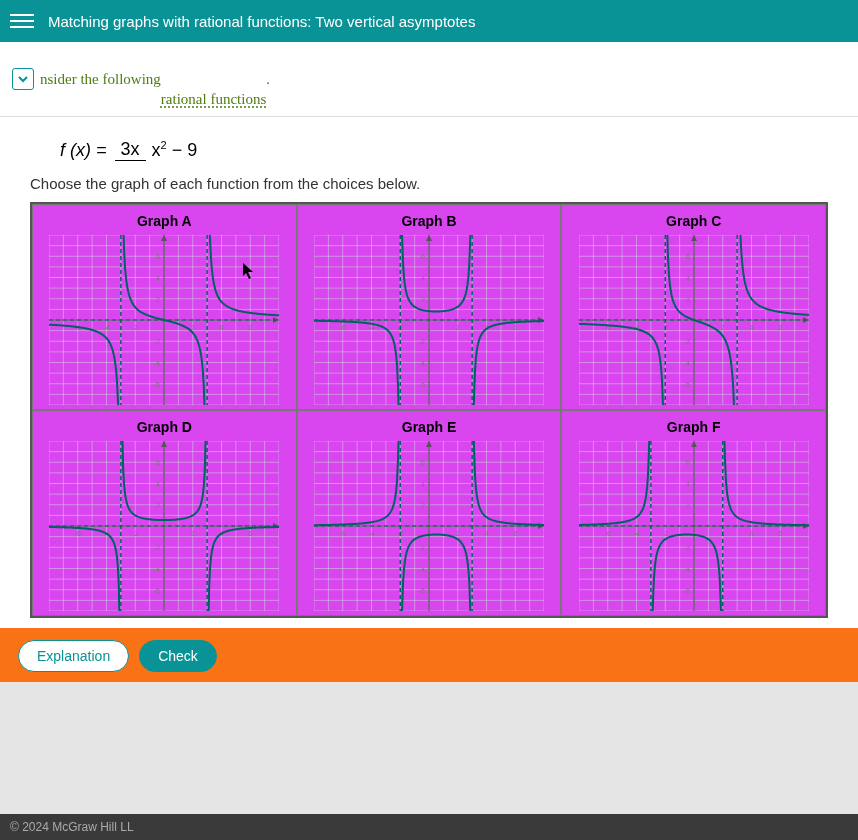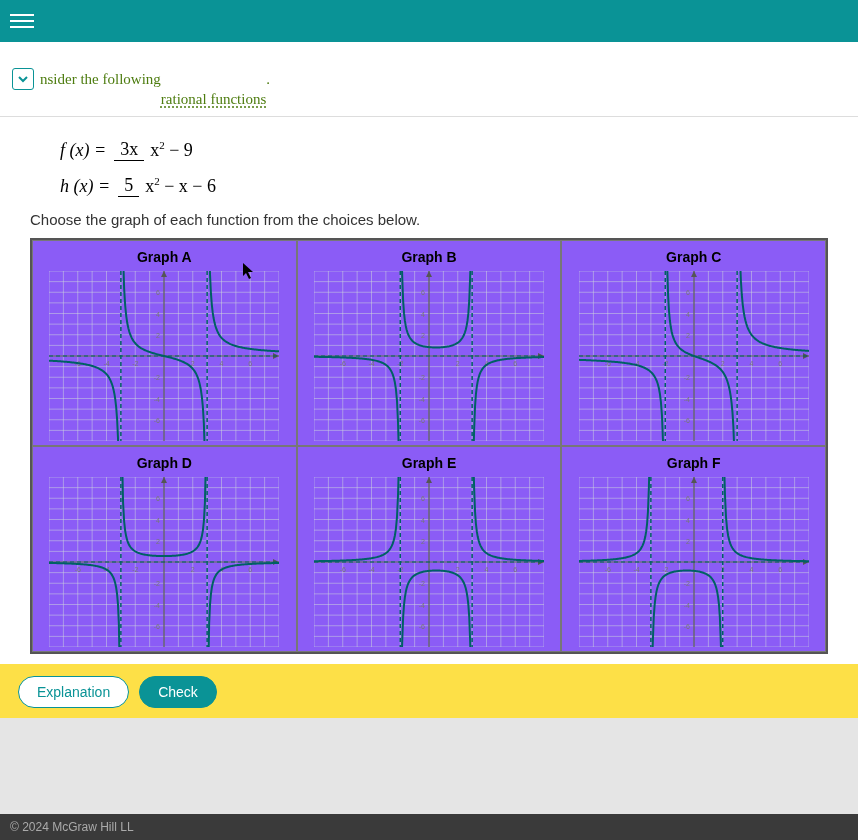--- a/index.html
+++ b/index.html
@@ -60,21 +60,21 @@
   .subheader .uline {
     text-decoration: underline dotted;
     text-underline-offset: 3px;
     margin-top: 41px;
   }
   .problem {
     background: #fff;
     padding: 14px 30px 10px 30px;
   }
   .eq {
-    font-family: Liberation Serif, serif;
+    font-family: Liberation Sans, sans-serif;
     font-size: 18px;
     margin: 8px 0 14px 30px;
     display: flex;
     align-items: center;
   }
   .eq .lhs { font-style: italic; margin-right: 4px; }
   .frac {
     display: inline-flex;
     flex-direction: row;
     align-items: center;
@@ -84,21 +84,21 @@
   .frac .den { padding: 0 6px; }
   .sup { font-size: 11px; vertical-align: super; }
   .instruction {
     font-size: 15px;
     color: #333;
     margin: 10px 0 10px 0;
   }
   .graphs-box {
     border: 2px solid #555;
     margin: 8px 0 0 0;
-    background: #8b5cf6;
+    background: #d946ef;
   }
   .graph-row {
     display: flex;
   }
   .graph-cell {
     flex: 1;
     border: 1px solid #777;
     padding: 8px 4px 4px 4px;
     position: relative;
   }
@@ -109,21 +109,21 @@
     margin-bottom: 6px;
   }
   .graph-svg {
     display: block;
     margin: 0 auto;
   }
   .buttons {
     display: flex;
     gap: 10px;
     padding: 12px 18px 10px 18px;
-    background: #fde047;
+    background: #f97316;
   }
   .btn {
     border-radius: 18px;
     padding: 7px 18px;
     font-size: 14px;
     cursor: pointer;
     border: 1px solid #0a9396;
   }
   .btn-outline {
     background: #fff;
@@ -154,20 +154,21 @@
 </style>
 </head>
 <body>
 
 <div class="header">
   <div class="menu-icon">
     <span></span>
       <span></span>
       <span></span>
   </div>
+  <div>Matching graphs with rational functions: Two vertical asymptotes</div>
 </div>
 
 <div class="subheader">
   <div class="chevron-box">
     <svg width="12" height="12" viewBox="0 0 12 12">
         <path d="M2 4 L6 8 L10 4" stroke="#0a9396" stroke-width="2" fill="none"></path>
       </svg>
   </div>
   <span>nsider the following </span>
   <span class="uline">rational functions</span>
@@ -177,27 +178,20 @@
 <div class="problem">
 
   <div class="eq">
     <span class="lhs">f (x) =</span>
     <span class="frac">
       <span class="num">3x</span>
       <span class="den"><span>x</span><span class="sup">2</span><span> − 9</span></span>
     </span>
   </div>
 
-  <div class="eq">
-    <span class="lhs">h (x) =</span>
-    <span class="frac">
-      <span class="num">5</span>
-      <span class="den"><span>x</span><span class="sup">2</span><span> − x − 6</span></span>
-    </span>
-  </div>
 
   <div class="instruction">Choose the graph of each function from the choices below.</div>
 
   <div class="graphs-box">
     <div class="graph-row">
       <div class="graph-cell">
         <div class="graph-title">Graph A</div>
         <svg class="graph-svg" id="svgA" width="230" height="170">
             <line x1="0" y1="0" x2="0" y2="170" stroke="#cfd8dc" stroke-width="0.5"></line>
             <line x1="14.375" y1="0" x2="14.375" y2="170" stroke="#cfd8dc" stroke-width="0.5"></line>

